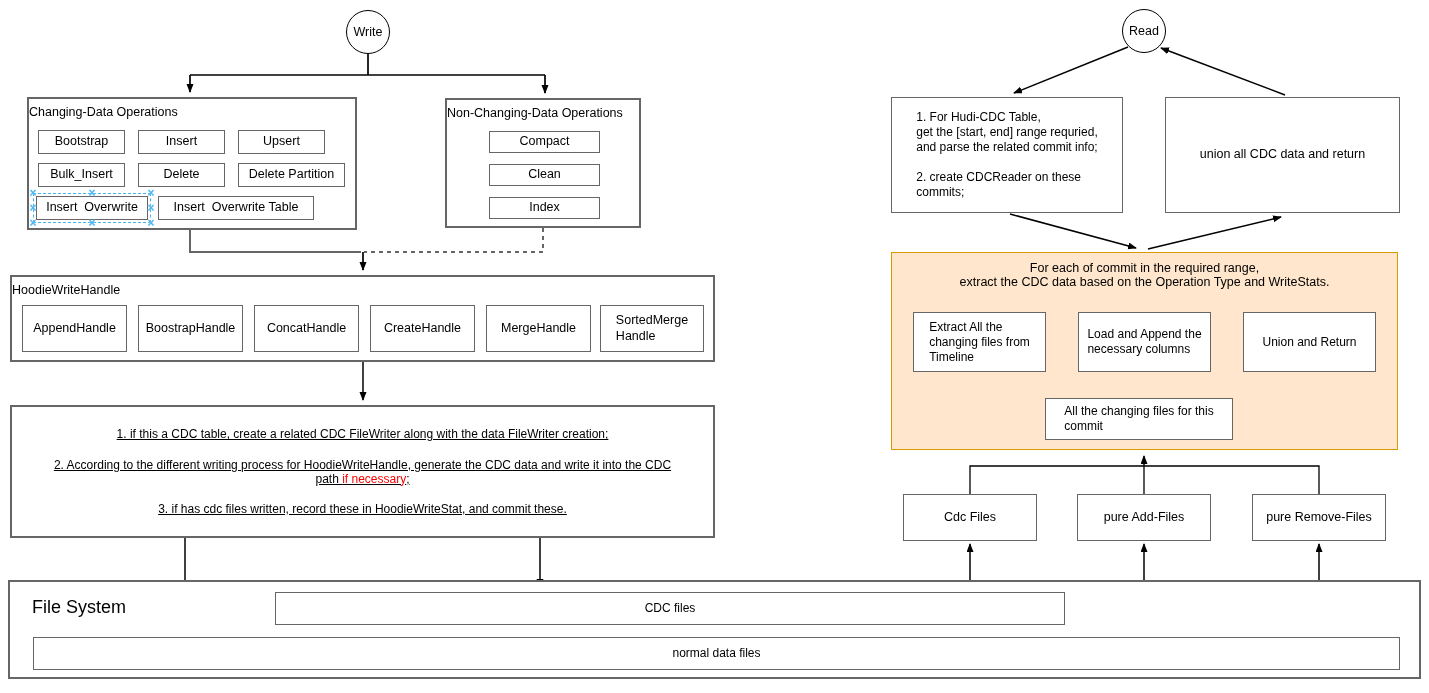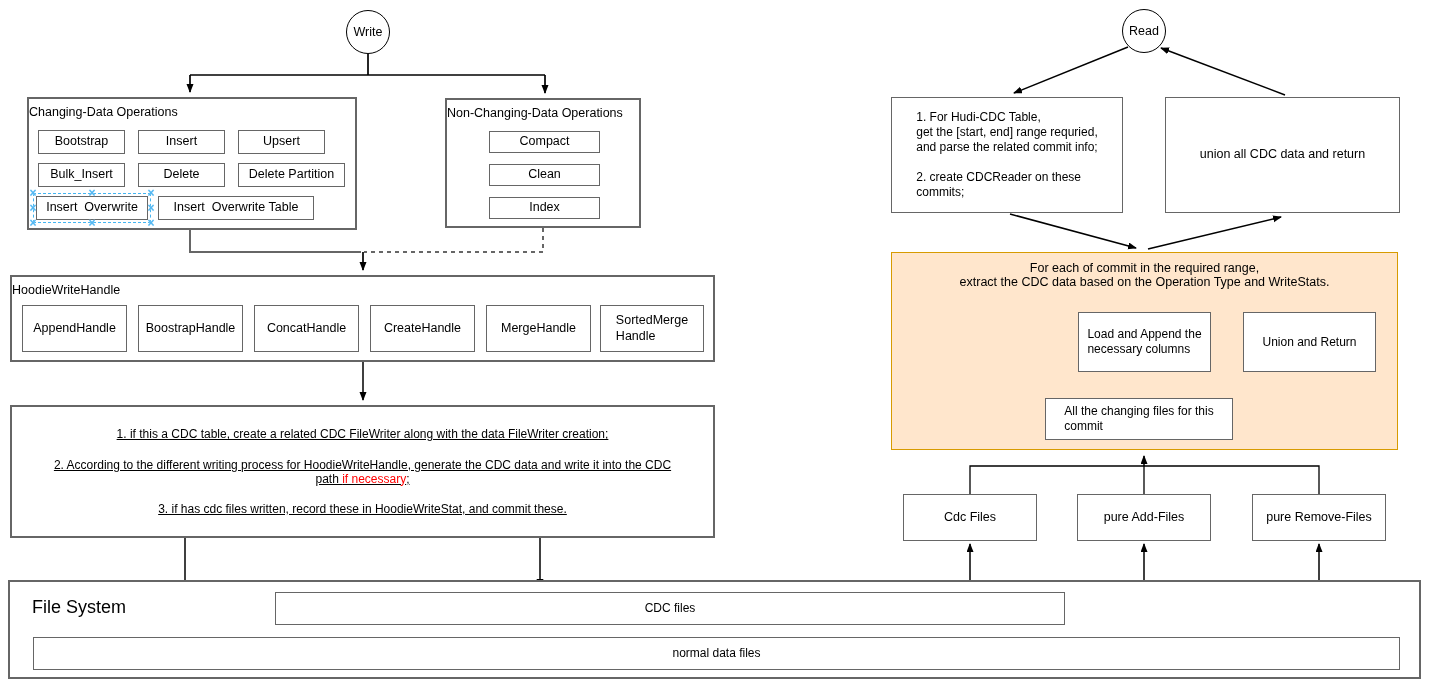--- a/index.html
+++ b/index.html
@@ -187,20 +187,25 @@
     </div>
 
   <div class="abs node" style="left:1165px;top:97px;width:235px;height:116px;">
     <span class="lbl">union all CDC data and return</span>
     </div>
 
   <div class="abs orange" style="left:891px;top:252px;width:507px;height:198px;">
     <div class="title">For each of commit in the required range,
 extract the CDC data based on the Operation Type and WriteStats.</div>
   </div>
+  <div class="abs node" style="left:913px;top:312px;width:133px;height:60px;font-size:12px;">
+    <span class="lbl">Extract All the
+changing files from
+Timeline</span>
+    </div>
   <div class="abs node" style="left:1078px;top:312px;width:133px;height:60px;font-size:12px;">
     <span class="lbl">Load and Append the
 necessary columns</span>
     </div>
   <div class="abs node" style="left:1243px;top:312px;width:133px;height:60px;font-size:12px;">
     <span class="lbl">Union and Return</span>
     </div>
   <div class="abs node" style="left:1045px;top:398px;width:188px;height:42px;font-size:12px;">
     <span class="lbl">All the changing files for this
 commit</span>

